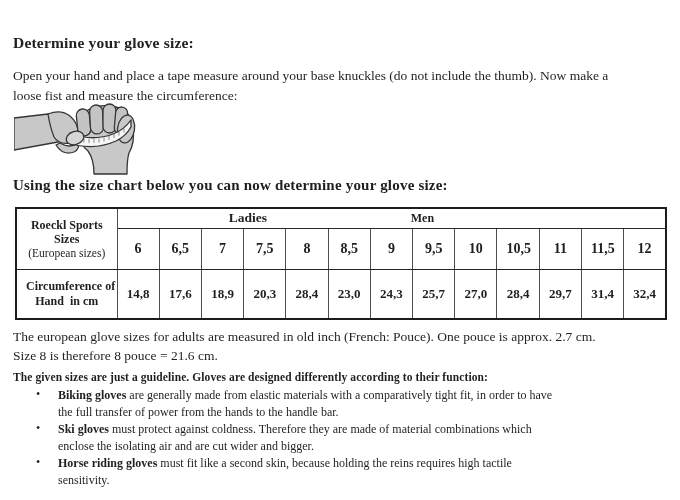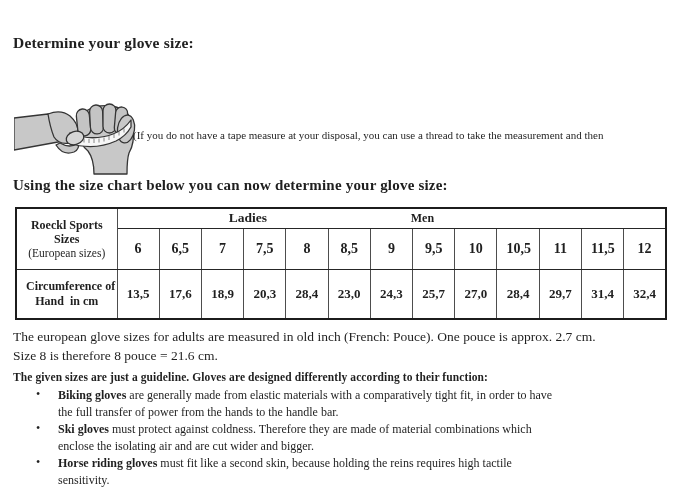--- a/index.html
+++ b/index.html
@@ -43,20 +43,24 @@
 
   svg .outline { stroke:#353535; stroke-width:1.3; stroke-linejoin:round; }
 </style>
 </head>
 <body>
 
 <div class="page">
 
   <div class="abs h1">Determine your glove size:</div>
 
+  <div class="abs intro">
+    <span class="line">Open your hand and place a tape measure around your base knuckles (do not include the thumb). Now make a</span>
+    <span class="line">loose fist and measure the circumference:</span>
+  </div>
 
   <div class="abs illus">
     <svg width="122" height="76" viewBox="0 0 122 76" xmlns="http://www.w3.org/2000/svg">
 
       <path class="outline" fill="#c8c8c8" d="M0,19 L34,15 Q48,15 56,25 L61,33 L59,44 Q52,41 44,43 L0,51 Z"></path>
 
       <path class="outline" fill="#c8c8c8" d="M34,15 Q47,10 56,17 Q64,24 64,33 Q64,42 56,44 Q45,46 40,38 Q36,28 34,15 Z"></path>
 
       <path class="outline" fill="#c8c8c8" d="M42,46 Q49,57 60,53 Q66,50 64,44 Q56,50 46,44 Z"></path>
 
@@ -84,21 +88,20 @@
         <line x1="100" y1="35" x2="100" y2="39"></line>
           <line x1="105" y1="32.5" x2="105" y2="36.5"></line>
         <line x1="110" y1="29.5" x2="110" y2="33.5"></line>
       </g>
 
       <ellipse class="outline" fill="#d6d6d6" cx="61" cy="39" rx="9" ry="6.5" transform="rotate(-18 61 39)"></ellipse>
     </svg>
   </div>
 
   <div class="abs note">
-    <span class="line">(If you do not have a tape measure at your disposal, you can use a thread to take the measurement and then</span>
   </div>
 
   <div class="abs h2">Using the size chart below you can now determine your glove size:</div>
 
   <div class="abs tablewrap">
     <table class="size">
       <colgroup>
           <col style="width:101px">
           <col span="13">
         </colgroup>
@@ -127,21 +130,21 @@
         <td class="sz">10,5</td>
         <td class="sz">11</td>
         <td class="sz">11,5</td>
         <td class="sz">12</td>
       </tr>
       <tr class="r3">
         <td class="circhead">
           <span class="line">Circumference of</span>
           <span class="line pre">Hand  in cm</span>
         </td>
-        <td class="circ">13,5</td>
+        <td class="circ">14,8</td>
         <td class="circ">17,6</td>
         <td class="circ">18,9</td>
         <td class="circ">20,3</td>
         <td class="circ">28,4</td>
         <td class="circ">23,0</td>
         <td class="circ">24,3</td>
         <td class="circ">25,7</td>
         <td class="circ">27,0</td>
         <td class="circ">28,4</td>
         <td class="circ">29,7</td>

